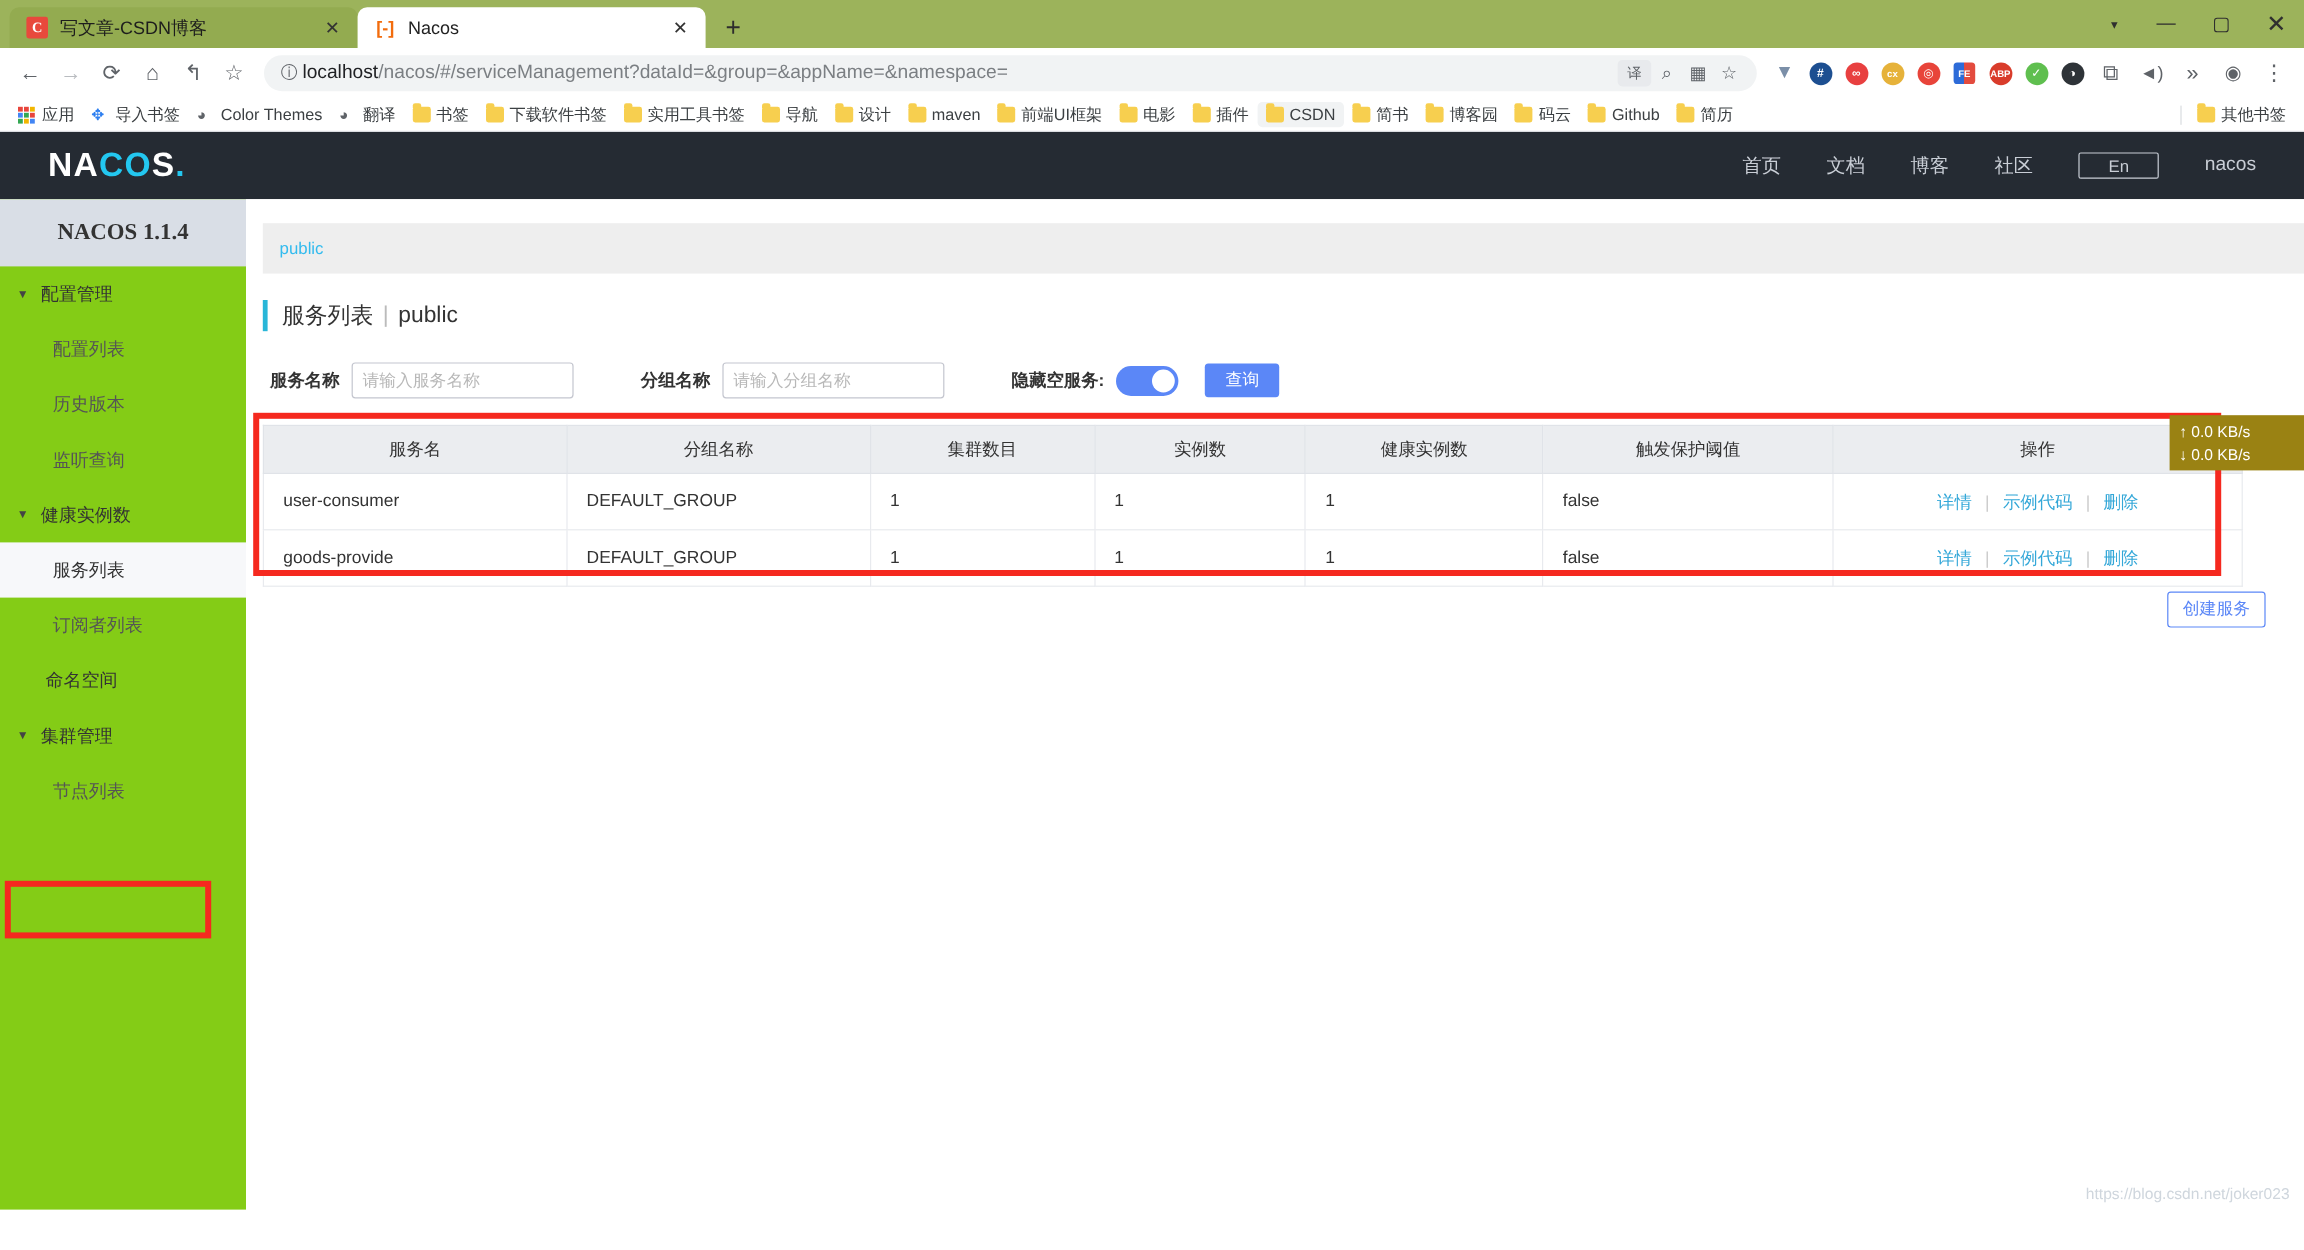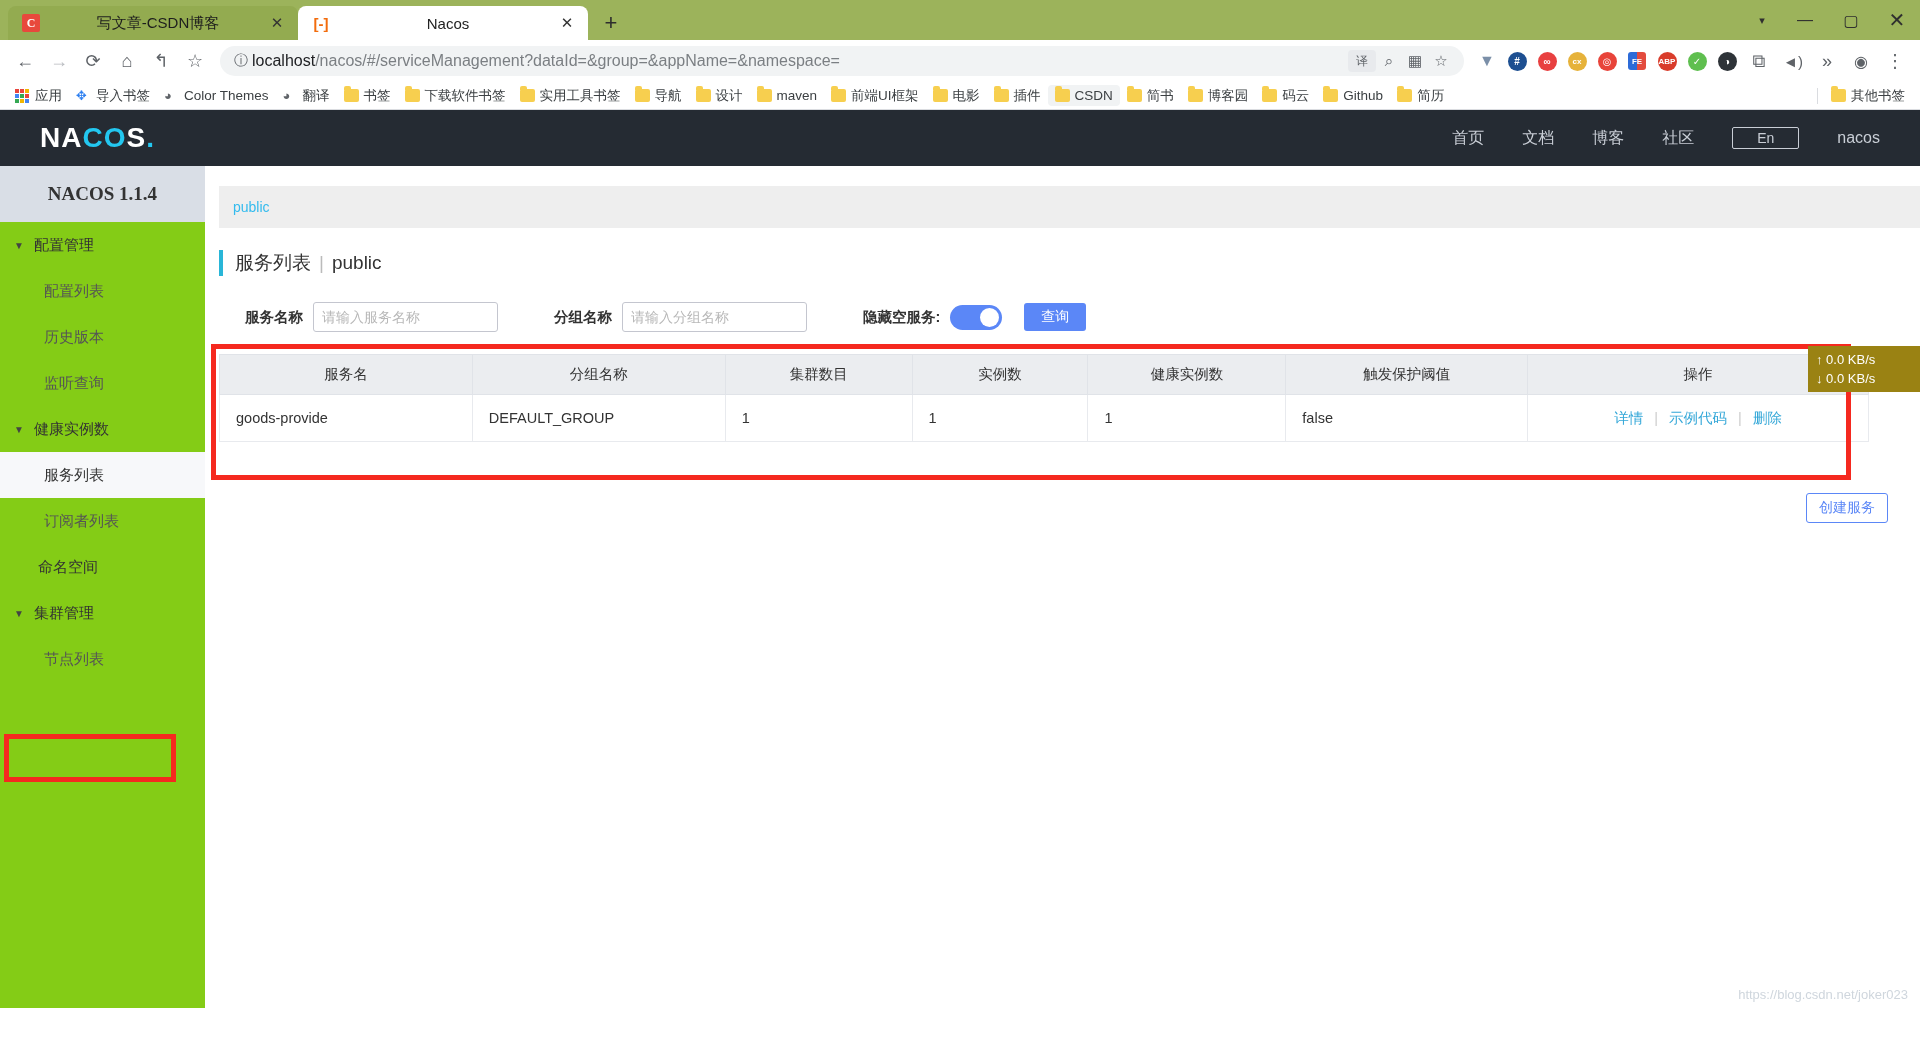--- a/index.html
+++ b/index.html
@@ -22,21 +22,21 @@
   }
   .tab.inactive { background:#93ab50; color:#1d1d1d; }
   .tab.active { background:#ffffff; color:#222; }
   .tab-fav {
     width:18px; height:18px; flex:0 0 18px; margin-right:10px; border-radius:2px;
     display:flex; align-items:center; justify-content:center;
     font-size:12px; font-weight:bold; color:#fff;
   }
   .fav-csdn { background:#e8493c; font-family:"Liberation Serif",serif; }
   .fav-nacos { background:transparent; color:#f26c0d; font-size:15px; font-weight:700; }
-  .tab-title { flex:1 1 auto; white-space:nowrap; overflow:hidden; text-overflow:ellipsis; font-size:15px;text-align:center; }
+  .tab-title { flex:1 1 auto; white-space:nowrap; overflow:hidden; text-overflow:ellipsis; font-size:15px; }
   .tab-close { width:22px; text-align:center; font-size:15px; color:#333; flex:0 0 22px; }
   .newtab { width:34px; height:34px; display:flex; align-items:center; justify-content:center;
             font-size:22px; color:#2d2d2d; margin-left:6px; }
   .win-ctl { position:absolute; right:0; top:0; height:40px; display:flex; align-items:center; }
   .win-btn { width:46px; height:40px; display:flex; align-items:center; justify-content:center;
              font-size:16px; color:#2f2f2f; }
   .win-btn.close { font-size:20px; }
   .caret-dd { width:40px; height:40px; display:flex; align-items:center; justify-content:center;
               font-size:11px; color:#2f2f2f; }
 
@@ -101,21 +101,21 @@
 
   .content { flex:1 1 auto; background:#fff; padding:0; position:relative; }
   .crumb-bar { height:42px; background:#eeeeee; margin:20px 0 0 14px; display:flex; align-items:center;
                padding-left:14px; }
   .crumb-link { color:#33bbee; font-size:14px; }
   .page-title { margin:22px 0 0 14px; display:flex; align-items:center;
                 border-left:4px solid #29b6d8; padding-left:12px; height:26px;
                 font-size:19px; color:#333; }
   .page-title .sep { color:#bbb; margin:0 8px; font-weight:300; }
 
-  .form-row { display:flex; align-items:center; margin:26px 0 0 40px; }
+  .form-row { display:flex; align-items:center; margin:26px 0 0 20px; }
   .f-label { font-size:14.5px; color:#333; font-weight:bold; margin-right:10px; }
   .f-input { width:185px; height:30px; border:1px solid #c4c6cf; border-radius:3px;
              padding:0 8px; font-size:14px; color:#333; background:#fff; outline:none;
              font-family:"Liberation Sans",sans-serif; }
   .f-input::placeholder { color:#b8b8b8; }
   .gap { width:56px; }
   .toggle { width:52px; height:25px; border-radius:13px; background:#5b87f7; position:relative; }
   .toggle .knob { position:absolute; right:3px; top:3px; width:19px; height:19px;
                   border-radius:50%; background:#fff; }
   .btn-query { height:28px; background:#5b87f7; color:#fff; border:none; border-radius:3px;
@@ -419,20 +419,35 @@
               <th>分组名称</th>
               <th>集群数目</th>
               <th>实例数</th>
               <th>健康实例数</th>
               <th>触发保护阈值</th>
               <th class="center">操作</th>
             </tr>
           </thead>
           <tbody>
             <tr>
+              <td>user-consumer</td>
+              <td>DEFAULT_GROUP</td>
+              <td>1</td>
+              <td>1</td>
+              <td>1</td>
+              <td>false</td>
+              <td class="center">
+                <a class="op-link">详情</a>
+                <span class="op-sep">|</span>
+                <a class="op-link">示例代码</a>
+                <span class="op-sep">|</span>
+                <a class="op-link">删除</a>
+              </td>
+            </tr>
+            <tr>
               <td>goods-provide</td>
               <td>DEFAULT_GROUP</td>
               <td>1</td>
               <td>1</td>
               <td>1</td>
               <td>false</td>
               <td class="center">
                 <a class="op-link">详情</a>
                 <span class="op-sep">|</span>
                 <a class="op-link">示例代码</a>

